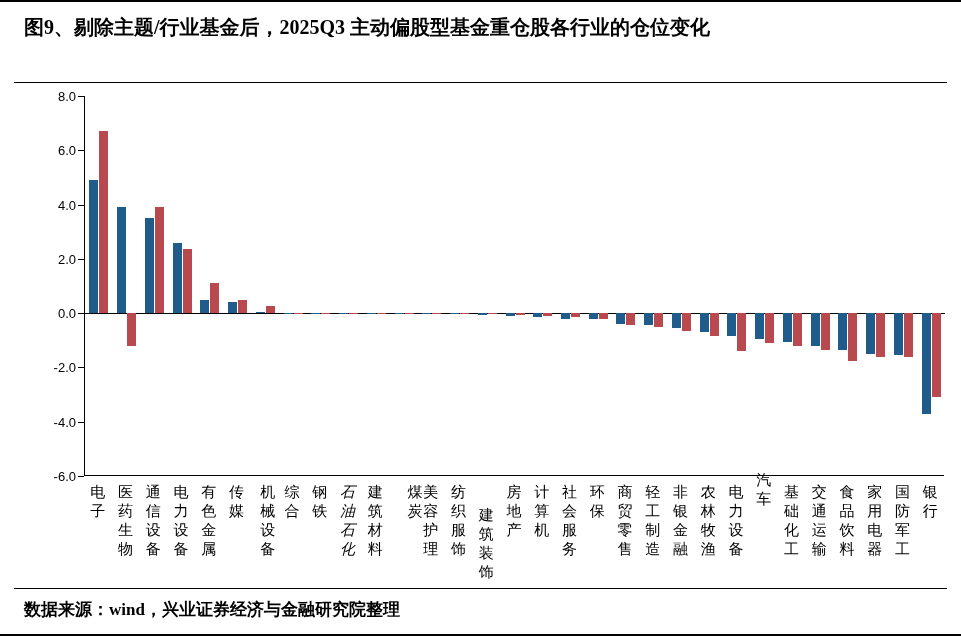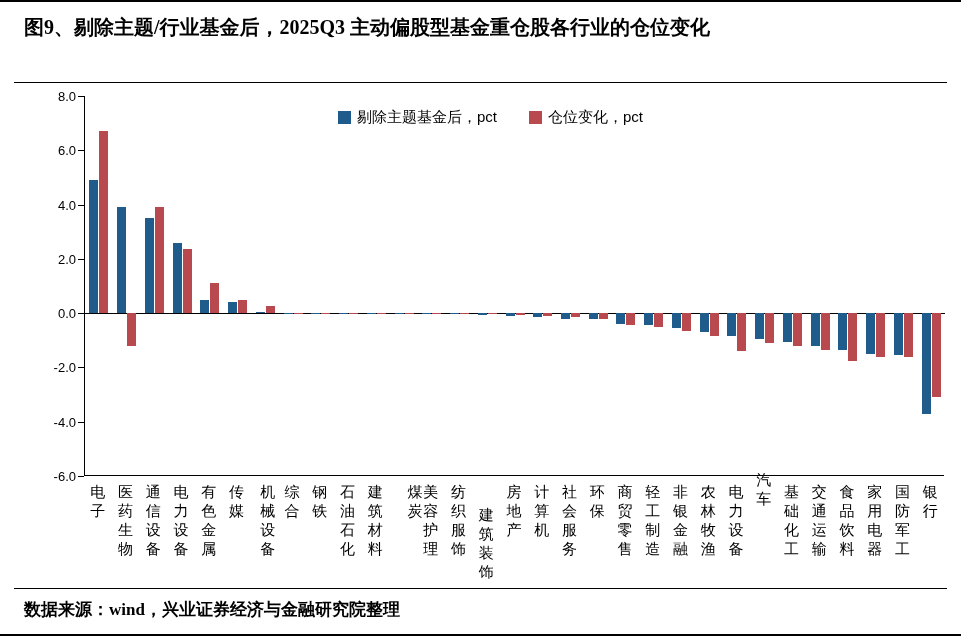--- a/index.html
+++ b/index.html
@@ -109,30 +109,20 @@
 </style>
 </head>
 <body>
 
 <div class="page">
 
   <div class="title">图9、剔除主题/行业基金后，2025Q3 主动偏股型基金重仓股各行业的仓位变化</div>
   <div class="title-rule"></div>
 
   <div class="chart">
-    <div class="legend">
-      <span class="legend-item">
-        <span class="legend-swatch s1"></span>
-        <span>剔除主题基金后，pct</span>
-      </span>
-      <span class="legend-item">
-        <span class="legend-swatch s2"></span>
-        <span>仓位变化，pct</span>
-      </span>
-    </div>
     <div class="plot" id="plot">
         <div class="zero-line" style="top: 217.143px;"></div>
         <div class="bar b1" style="left: 4.37097px; top: 84.1429px; height: 133px;"></div>
         <div class="bar b2" style="left: 14.371px; top: 35.2857px; height: 181.857px;"></div>
         <div class="bar b1" style="left: 32.1129px; top: 111.286px; height: 105.857px;"></div>
         <div class="bar b2" style="left: 42.1129px; top: 217.143px; height: 32.5714px;"></div>
         <div class="bar b1" style="left: 59.8548px; top: 122.143px; height: 95px;"></div>
         <div class="bar b2" style="left: 69.8548px; top: 111.286px; height: 105.857px;"></div>
         <div class="bar b1" style="left: 87.5968px; top: 146.571px; height: 70.5714px;"></div>
         <div class="bar b2" style="left: 97.5968px; top: 153.357px; height: 63.7857px;"></div>
@@ -212,21 +202,21 @@
     <div id="xlabels">
         <div class="cat-label" style="left: 72.871px; top: 396px;">电子</div>
         <div class="cat-label" style="left: 100.613px; top: 396px;">医药生物</div>
         <div class="cat-label" style="left: 128.355px; top: 396px;">通信设备</div>
         <div class="cat-label" style="left: 156.097px; top: 396px;">电力设备</div>
         <div class="cat-label" style="left: 183.839px; top: 396px;">有色金属</div>
         <div class="cat-label" style="left: 211.581px; top: 396px;">传媒</div>
         <div class="cat-label" style="left: 239.323px; top: 396px; text-align: right;">机械设备</div>
         <div class="cat-label" style="left: 267.065px; top: 396px;">综合</div>
         <div class="cat-label" style="left: 294.806px; top: 396px;">钢铁</div>
-        <div class="cat-label" style="left: 322.548px; top: 396px;">石油石化</div>
+        <div class="cat-label" style="left: 322.548px; top: 396px; font-style: italic;">石油石化</div>
         <div class="cat-label" style="left: 350.29px; top: 396px;">建筑材料</div>
         <div class="cat-label" style="left: 378.032px; top: 396px; margin-left: 12px;">煤炭</div>
         <div class="cat-label" style="left: 405.774px; top: 396px;">美容护理</div>
         <div class="cat-label" style="left: 433.516px; top: 396px;">纺织服饰</div>
         <div class="cat-label" style="left: 461.258px; top: 396px; margin-top: 23px;">建筑装饰</div>
         <div class="cat-label" style="left: 489px; top: 396px;">房地产</div>
         <div class="cat-label" style="left: 516.742px; top: 396px;">计算机</div>
         <div class="cat-label" style="left: 544.484px; top: 396px;">社会服务</div>
         <div class="cat-label" style="left: 572.226px; top: 396px;">环保</div>
         <div class="cat-label" style="left: 599.968px; top: 396px;">商贸零售</div>

